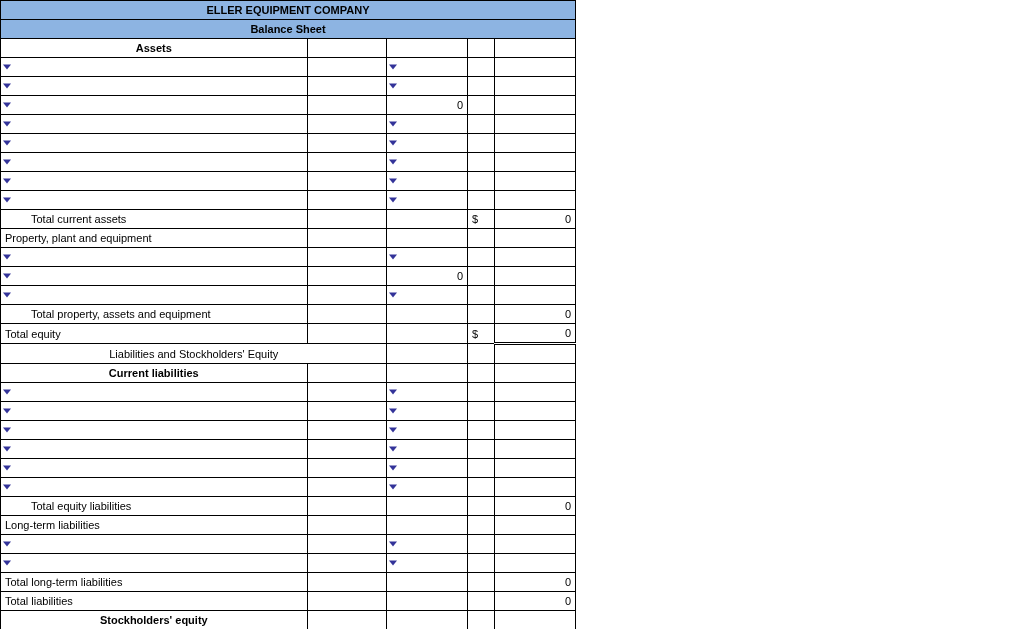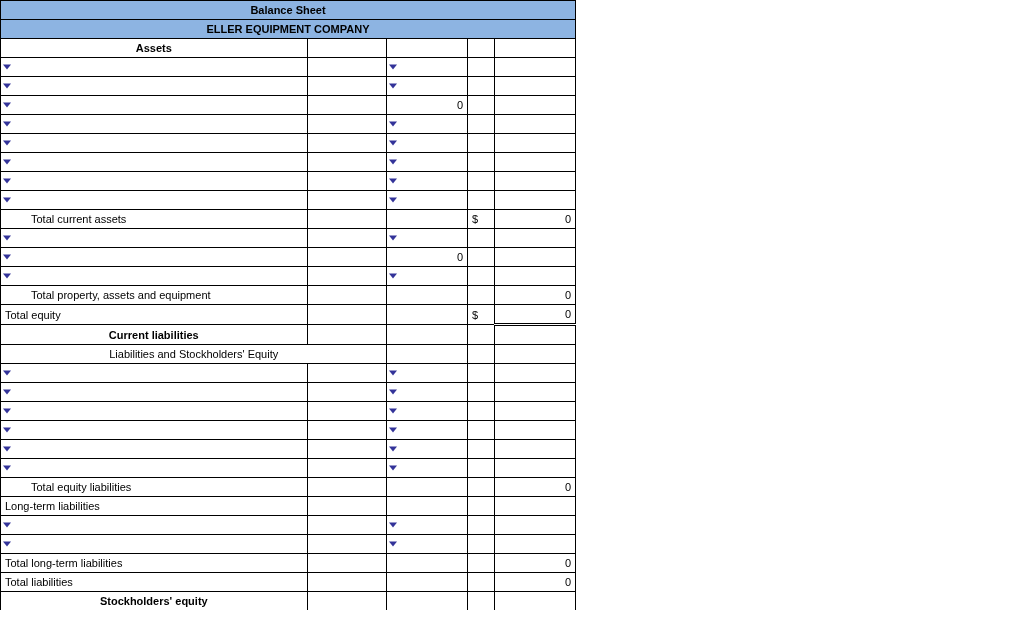--- a/index.html
+++ b/index.html
@@ -49,25 +49,25 @@
   }
   .num { text-align: right; }
   .double-underline { border-bottom: 3px double #000 !important; }
 </style>
 </head>
 <body>
 
 <table class="sheet">
   <tbody>
       <tr>
+        <td colspan="5" class="hdr">ELLER EQUIPMENT COMPANY</td>
+      </tr>
+  <tr>
         <td colspan="5" class="hdr">Balance Sheet</td>
       </tr>
-  <tr>
-        <td colspan="5" class="hdr">ELLER EQUIPMENT COMPANY</td>
-      </tr>
 
   <tr>
     <td class="c1 bold">Assets</td>
     <td class="c2"></td>
     <td class="c3"></td>
     <td class="c4"></td>
     <td class="c5"></td>
   </tr>
 
   <tr>
@@ -128,20 +128,27 @@
       </tr>
 
   <tr>
     <td class="c1 indent">Total current assets</td>
     <td class="c2"></td>
     <td class="c3"></td>
     <td class="c4">$</td>
     <td class="c5 num">0</td>
   </tr>
 
+  <tr>
+    <td class="c1">Property, plant and equipment</td>
+    <td class="c2"></td>
+    <td class="c3"></td>
+    <td class="c4"></td>
+    <td class="c5"></td>
+  </tr>
 
   <tr>
         <td class="c1 dropdown-cell"></td>
         <td class="c2"></td>
         <td class="c3 dropdown-cell"></td>
         <td class="c4"></td>
         <td class="c5"></td>
       </tr>
   <tr>
         <td class="c1 dropdown-cell"></td>
@@ -168,29 +175,29 @@
 
   <tr>
     <td class="c1">Total equity</td>
     <td class="c2"></td>
     <td class="c3"></td>
     <td class="c4">$</td>
     <td class="c5 num double-underline">0</td>
   </tr>
 
   <tr>
+    <td colspan="2" class="center">Liabilities and Stockholders' Equity</td>
+    <td class="c3"></td>
+    <td class="c4"></td>
+    <td class="c5"></td>
+  </tr>
+
+  <tr>
     <td class="c1 bold">Current liabilities</td>
     <td class="c2"></td>
-    <td class="c3"></td>
-    <td class="c4"></td>
-    <td class="c5"></td>
-  </tr>
-
-  <tr>
-    <td colspan="2" class="center">Liabilities and Stockholders' Equity</td>
     <td class="c3"></td>
     <td class="c4"></td>
     <td class="c5"></td>
   </tr>
 
   <tr>
         <td class="c1 dropdown-cell"></td>
         <td class="c2"></td>
         <td class="c3 dropdown-cell"></td>
         <td class="c4"></td>

